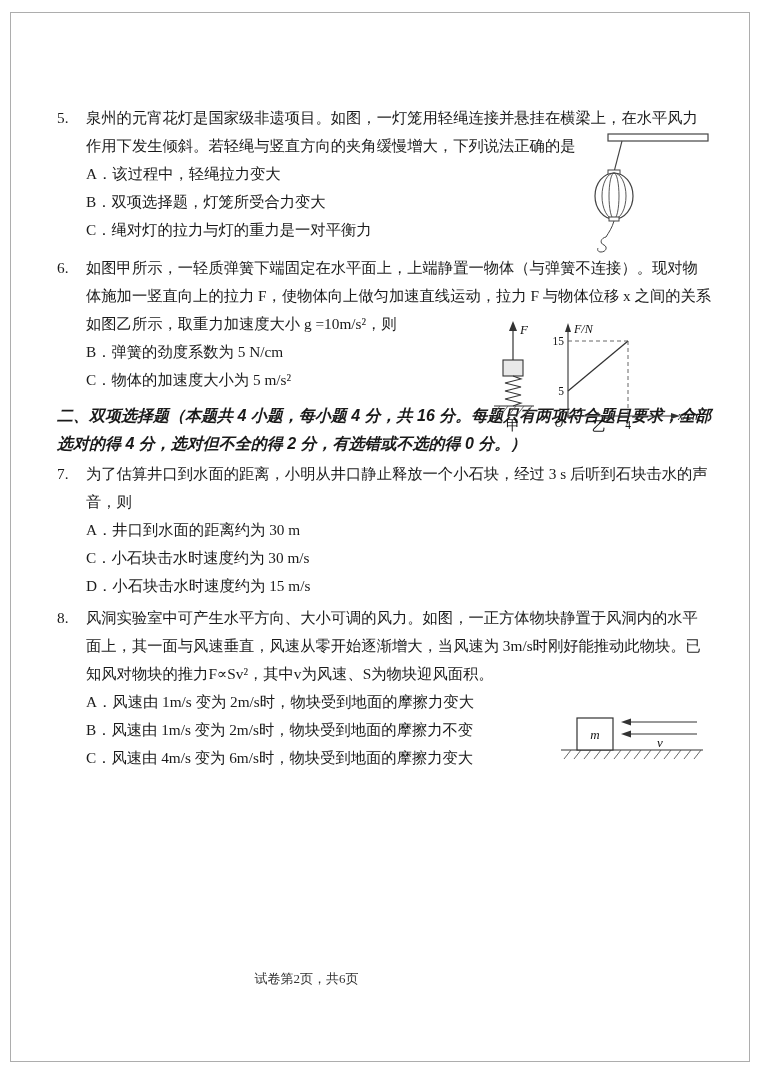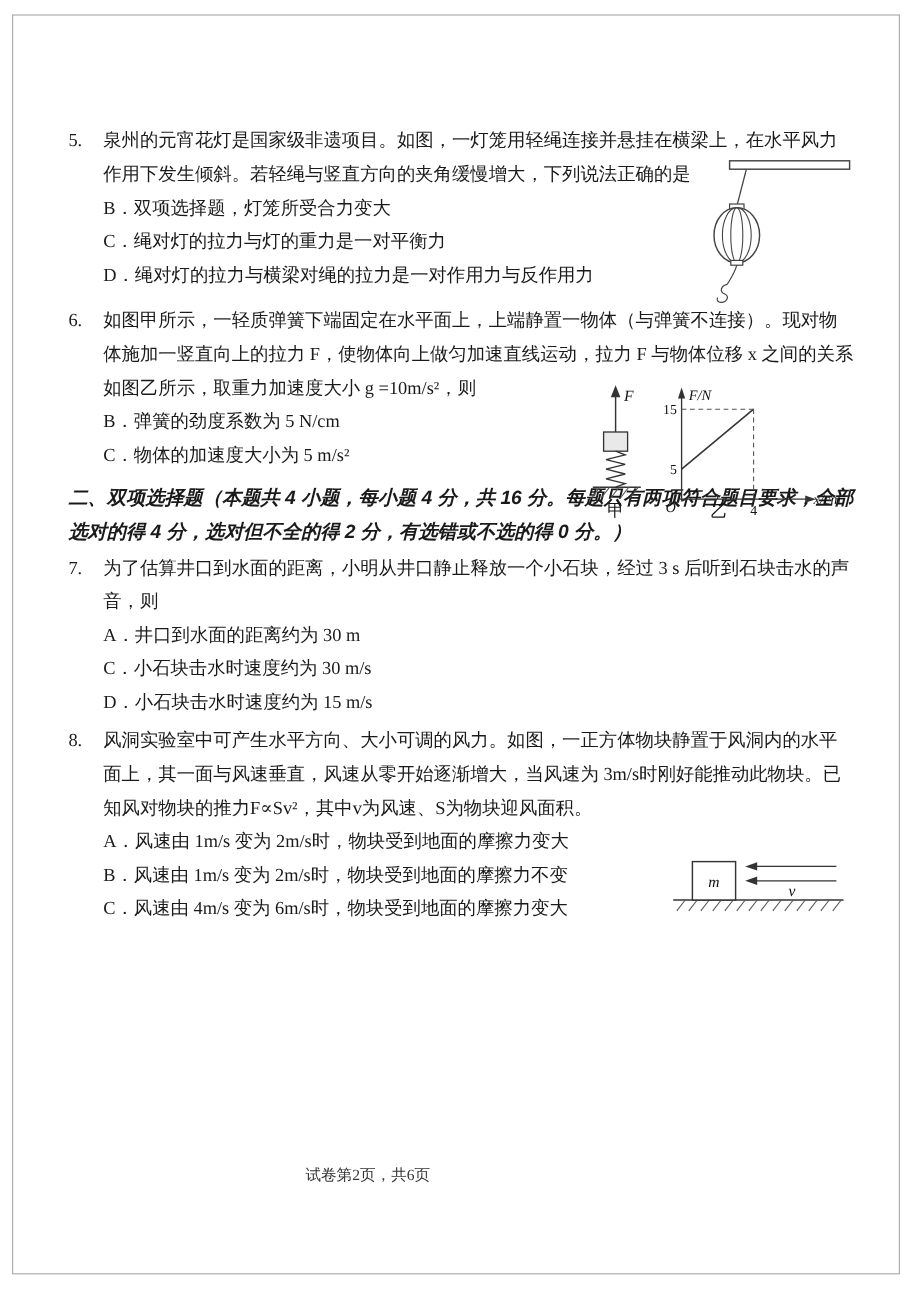--- a/index.html
+++ b/index.html
@@ -55,23 +55,23 @@
 <div class="page">
   <div class="frame"></div>
 
   <main class="content">
 
     <section class="question q5">
       <p class="stem">
         <span class="qnum">5.</span>
         <span>泉州的元宵花灯是国家级非遗项目。如图，一灯笼用轻绳连接并悬挂在横梁上，在水平风力作用下发生倾斜。若轻绳与竖直方向的夹角缓慢增大，下列说法正确的是</span>
       </p>
+      <p class="option">A．该过程中，轻绳拉力变大</p>
       <p class="option">B．双项选择题，灯笼所受合力变大</p>
       <p class="option">C．绳对灯的拉力与灯的重力是一对平衡力</p>
-      <p class="option">D．绳对灯的拉力与横梁对绳的拉力是一对作用力与反作用力</p>
 
       <svg class="fig fig-lantern" width="120" height="128" viewBox="0 0 120 128">
         <rect x="16" y="4" width="100" height="7" fill="#fff" stroke="#444" stroke-width="1.2"></rect>
         <line x1="30" y1="11" x2="22" y2="42" stroke="#444" stroke-width="1.1"></line>
         <rect x="16" y="40" width="12" height="5" fill="#fff" stroke="#444" stroke-width="1"></rect>
         <ellipse cx="22" cy="66" rx="19" ry="23" fill="#fff" stroke="#444" stroke-width="1.2"></ellipse>
         <ellipse cx="22" cy="66" rx="12" ry="23" fill="none" stroke="#444" stroke-width="0.9"></ellipse>
         <ellipse cx="22" cy="66" rx="5" ry="23" fill="none" stroke="#444" stroke-width="0.9"></ellipse>
         <rect x="17" y="87" width="10" height="4" fill="#fff" stroke="#444" stroke-width="1"></rect>
         <path d="M22,91 C20,98 17,102 14,107" fill="none" stroke="#444" stroke-width="1"></path>

